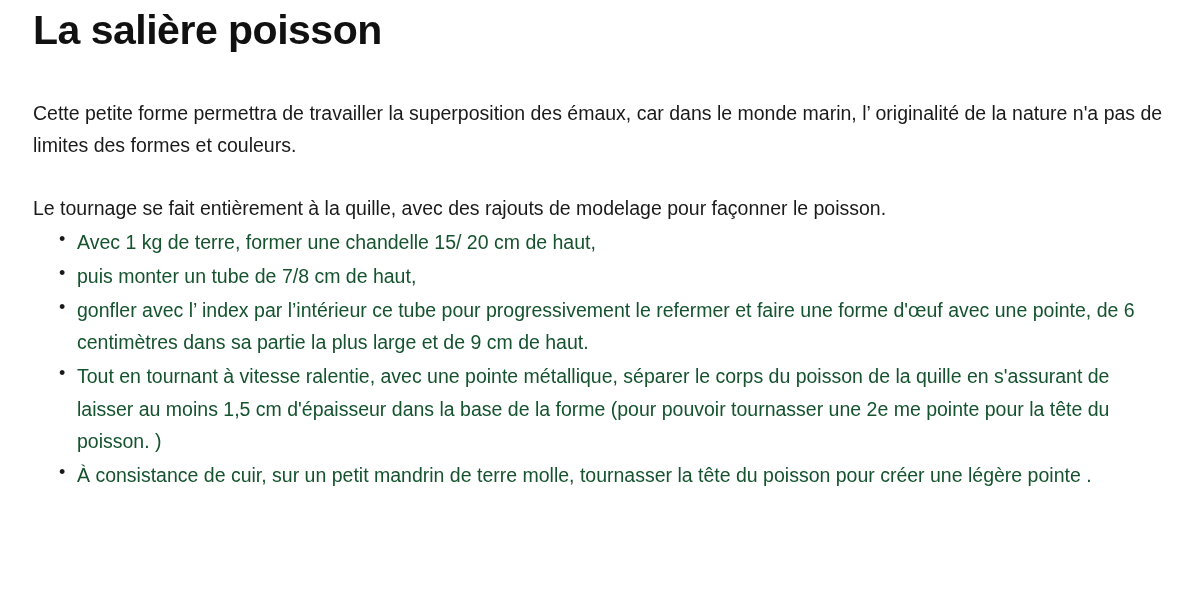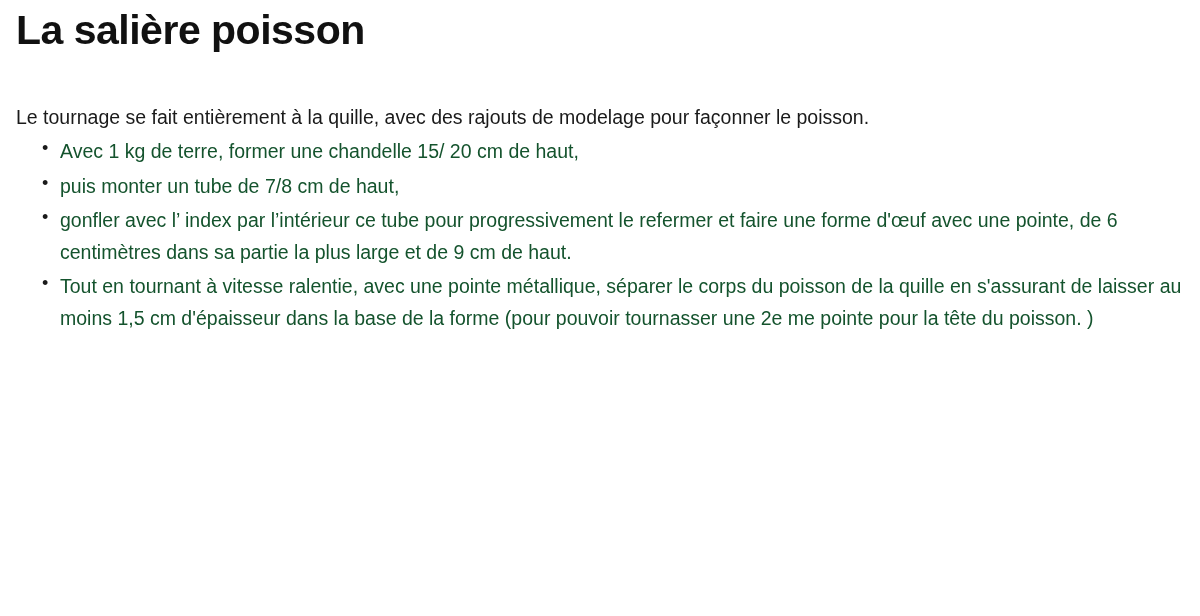--- a/index.html
+++ b/index.html
@@ -8,42 +8,42 @@
     background: #ffffff;
   }
   body {
     width: 1200px;
     height: 616px;
     font-family: "Liberation Sans", sans-serif;
     color: #1a1a1a;
     overflow: hidden;
   }
   .page {
-    padding: 0 16px;
+    padding: 0 33px;
     box-sizing: border-box;
   }
   .doc-title {
     font-size: 41px;
     font-weight: bold;
     letter-spacing: -0.5px;
     margin: 6px 0 0 0;
     line-height: 1.2;
     color: #111111;
   }
   .intro-para {
     font-size: 19.5px;
     line-height: 1.65;
     margin: 42px 0 0 0;
     color: #1a1a1a;
     max-width: 1140px;
   }
   .lead-line {
     font-size: 19.5px;
     line-height: 1.65;
-    margin: 46px 0 0 0;
+    margin: 30px 0 0 0;
     color: #1a1a1a;
   }
   ul.steps {
     margin: 2px 0 0 0;
     padding-left: 26px;
     list-style: none;
   }
   ul.steps li {
     font-size: 19.5px;
     line-height: 1.65;
@@ -59,20 +59,22 @@
     top: -1px;
     font-size: 18px;
     color: #1a1a1a;
   }
 </style>
 </head>
 <body>
 
 <div class="page">
   <h1 class="doc-title">La salière poisson</h1>
+  <p class="intro-para">Cette petite forme permettra de travailler la superposition des émaux, car dans le monde marin, l’ originalité de la nature n'a pas de limites des formes et couleurs.</p>
   <p class="lead-line">Le tournage se fait entièrement à la quille, avec des rajouts de modelage pour façonner le poisson.</p>
   <ul class="steps">
     <li>Avec 1 kg de terre, former une chandelle 15/ 20 cm de haut,</li>
     <li>puis monter un tube de 7/8 cm de haut,</li>
     <li>gonfler avec l’ index par l’intérieur ce tube pour progressivement le refermer et faire une forme d'œuf avec une pointe, de 6 centimètres dans sa partie la plus large et de 9 cm de haut.</li>
     <li>Tout en tournant à vitesse ralentie, avec une pointe métallique, séparer le corps du poisson de la quille en s'assurant de laisser au moins 1,5 cm d'épaisseur dans la base de la forme (pour pouvoir tournasser une 2e me pointe pour la tête du poisson. )</li>
+    <li>À consistance de cuir, sur un petit mandrin de terre molle, tournasser la tête du poisson pour créer une légère pointe .</li>
   </ul>
 </div>
 
 </body></html>

